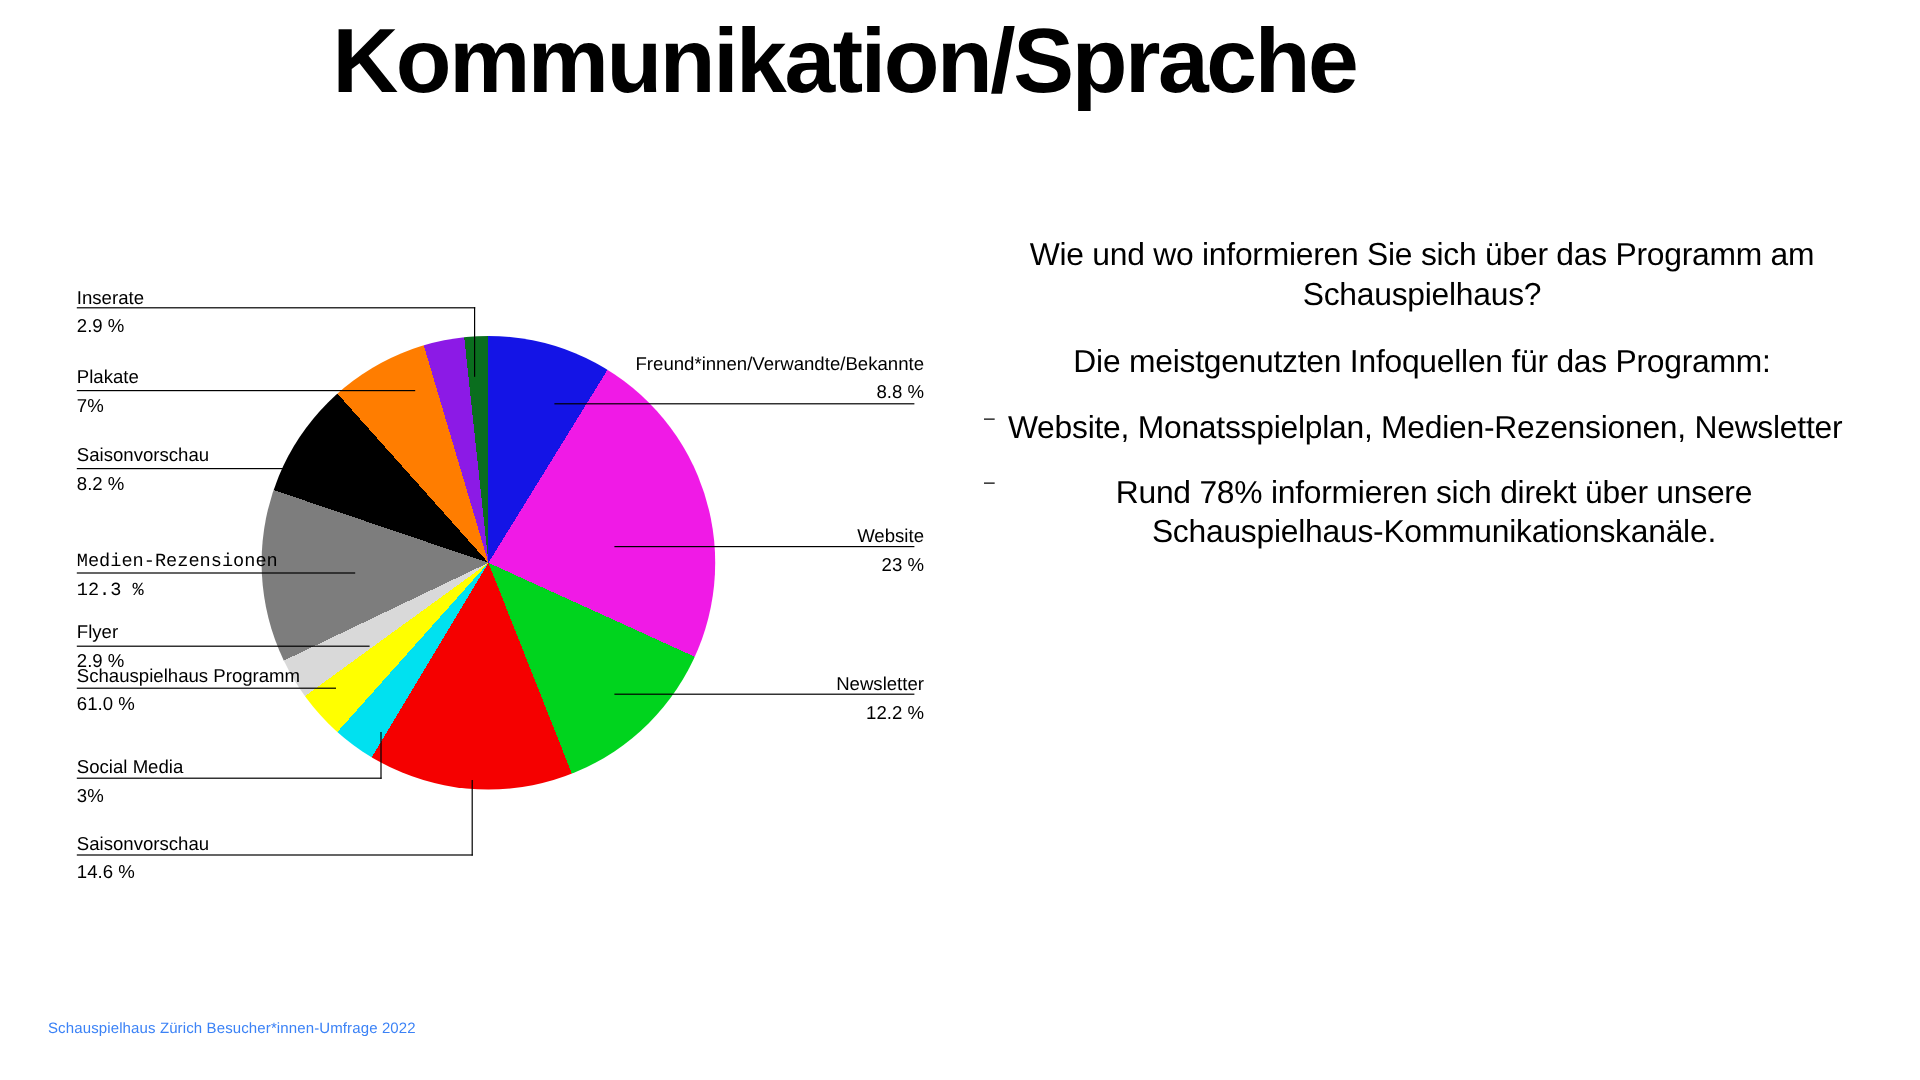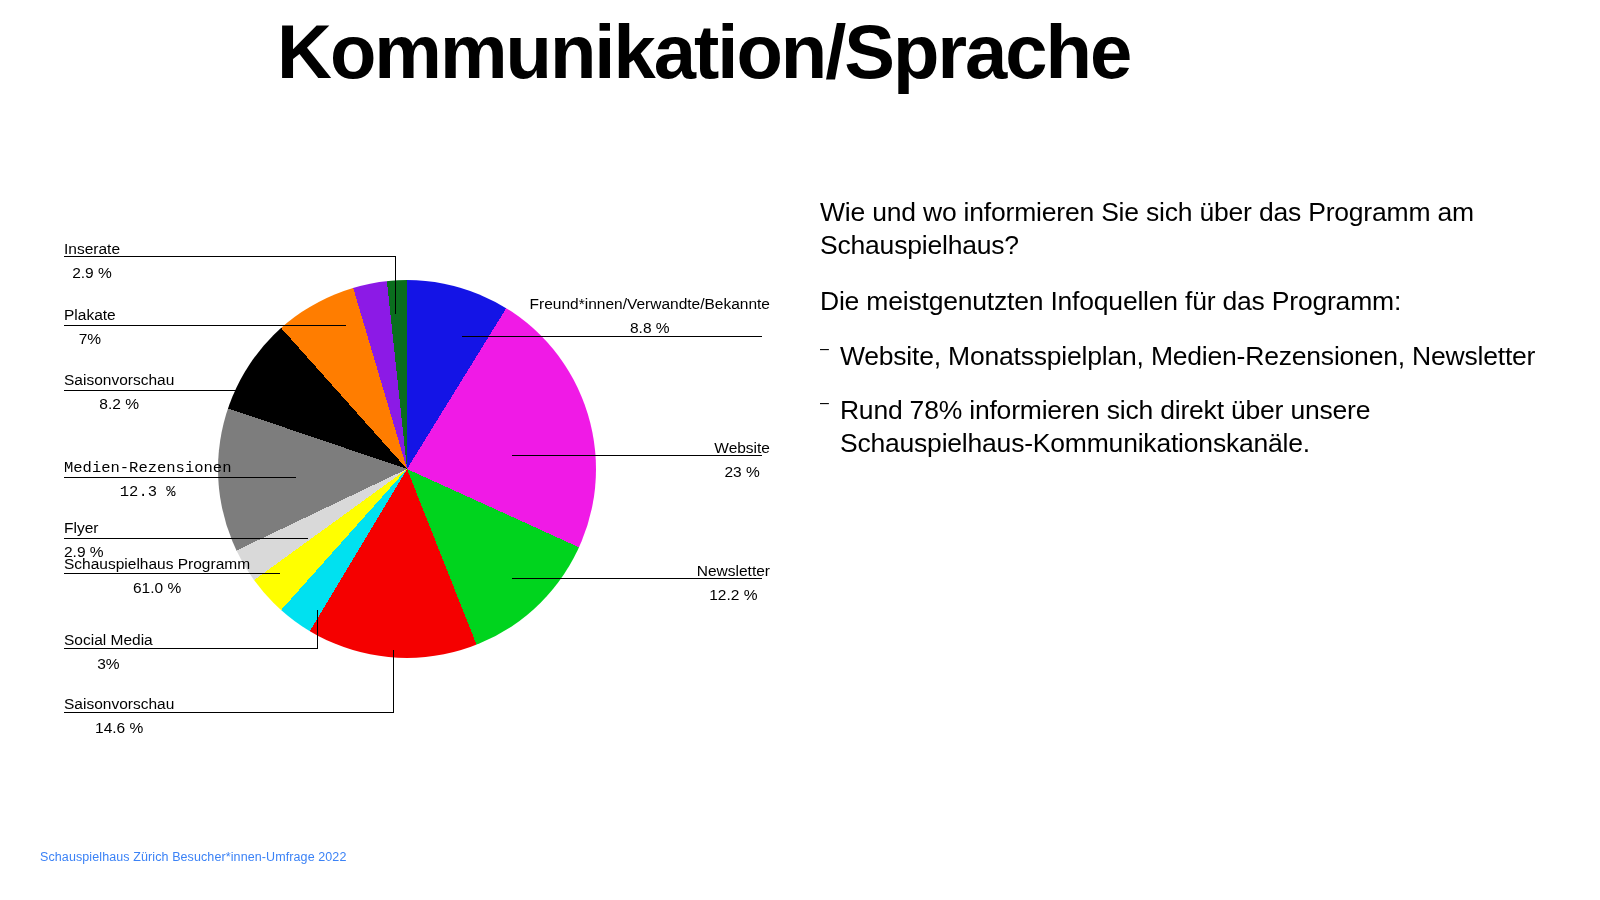--- a/index.html
+++ b/index.html
@@ -48,35 +48,36 @@
     height: 378px;
     border-radius: 50%;
   }
   
   .lbl {
     position: absolute;
     font-size: 15.5px;
     line-height: 1.55;
     white-space: nowrap;
   }
-  .lbl .pct { display: block; text-align: center; }
+  .lbl .pct { display: block; }
   .lbl-left { text-align: left; }
   .lbl-right { text-align: right; }
   .leader {
     position: absolute;
     background: #000000;
   }
   .leader.h { height: 1px; }
   .leader.v { width: 1px; }
   
   .rtext {
     position: absolute;
     left: 820px;
     top: 196px;
     width: 730px;
+    text-align: center;
   }
   .rtext p {
     margin: 0 0 22px 0;
     font-size: 26.5px;
     line-height: 1.26;
     font-weight: 400;
     letter-spacing: -0.2px;
   }
   .rtext .bullet {
     display: flex;

